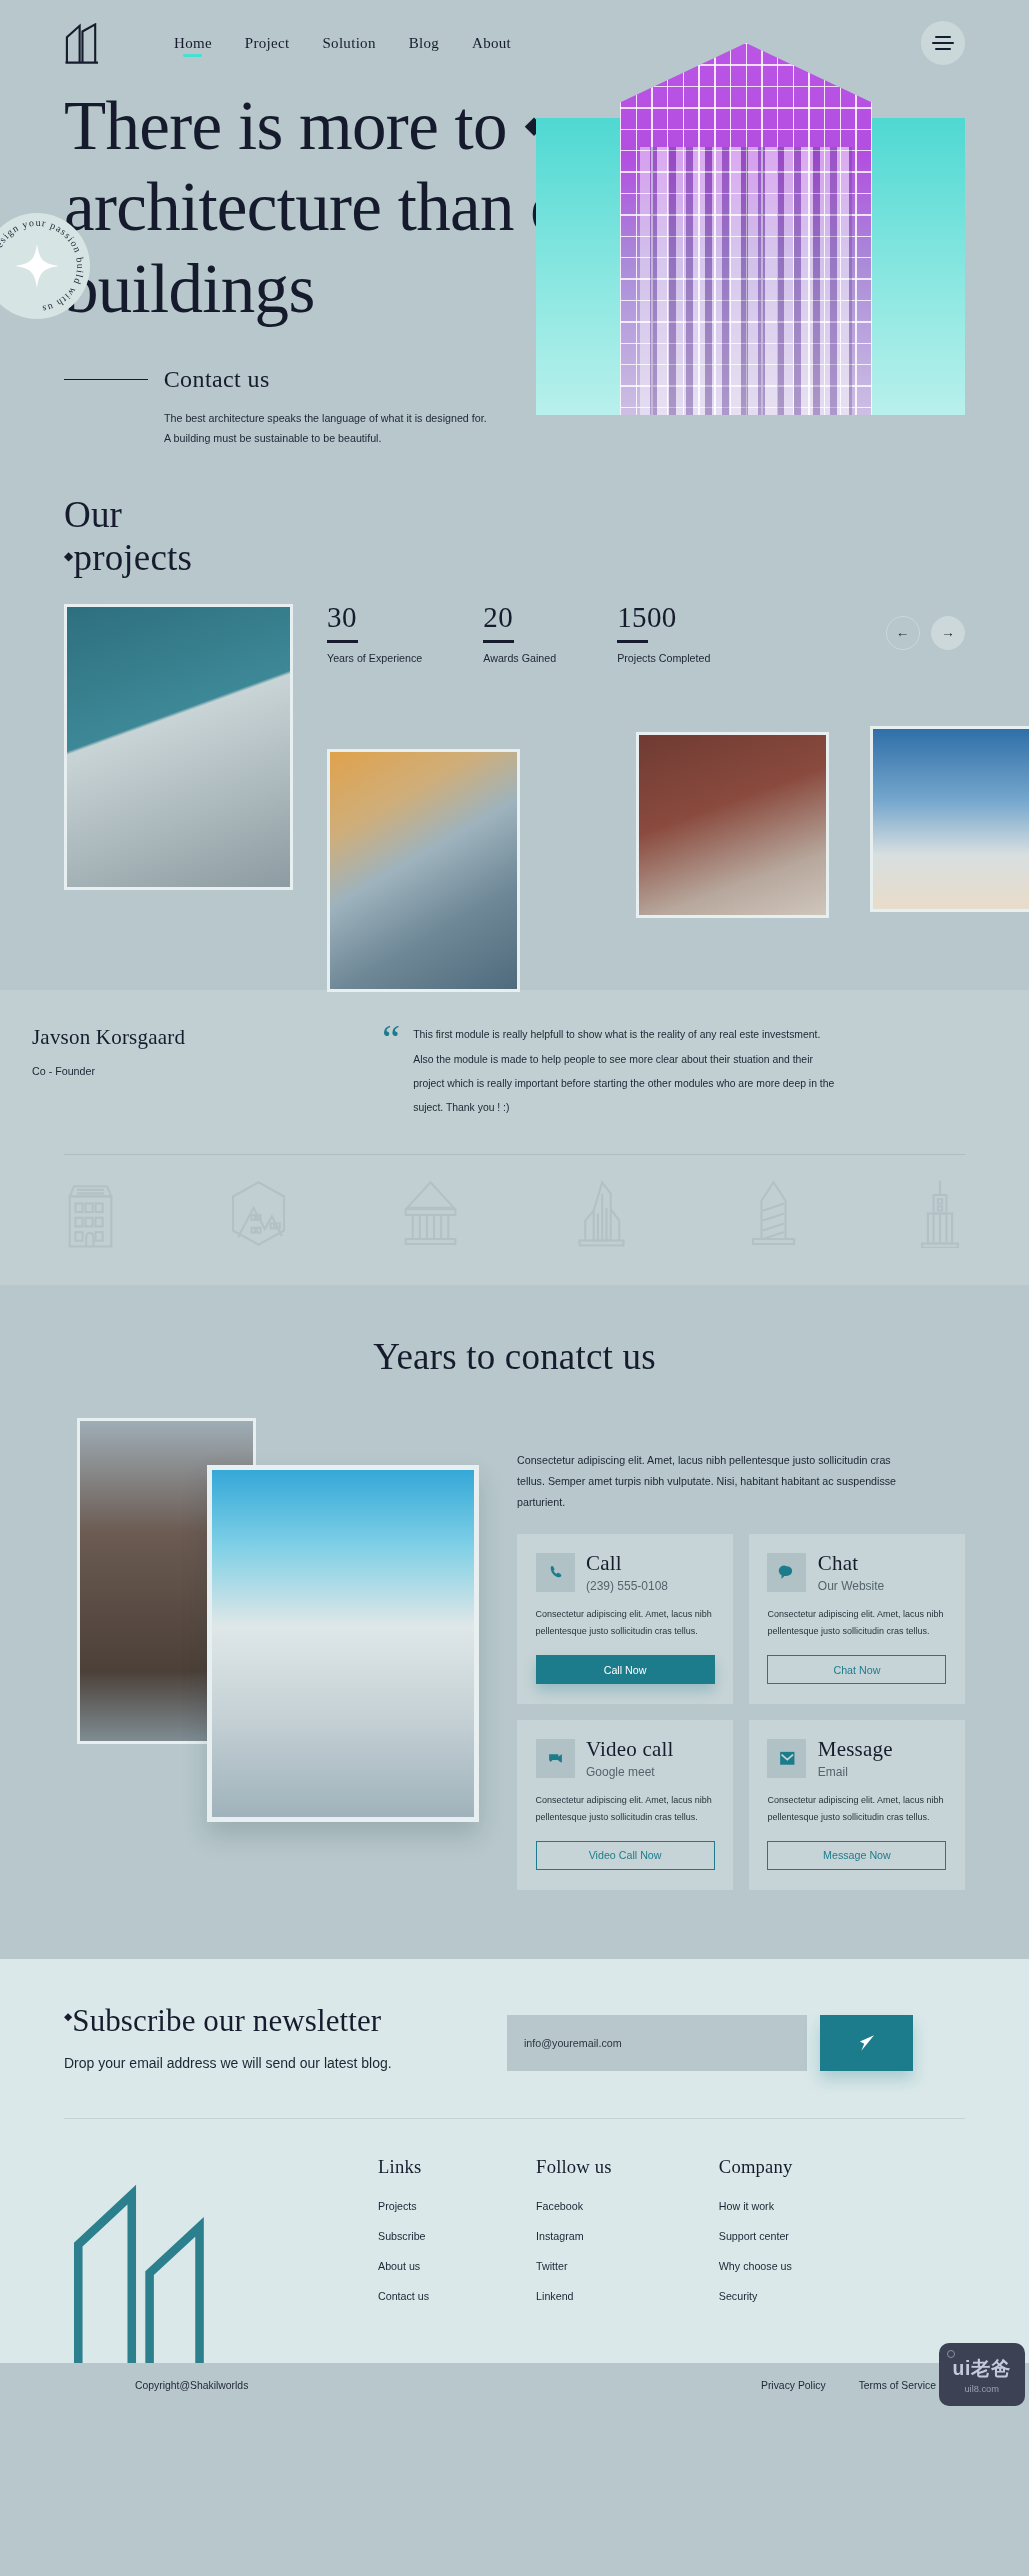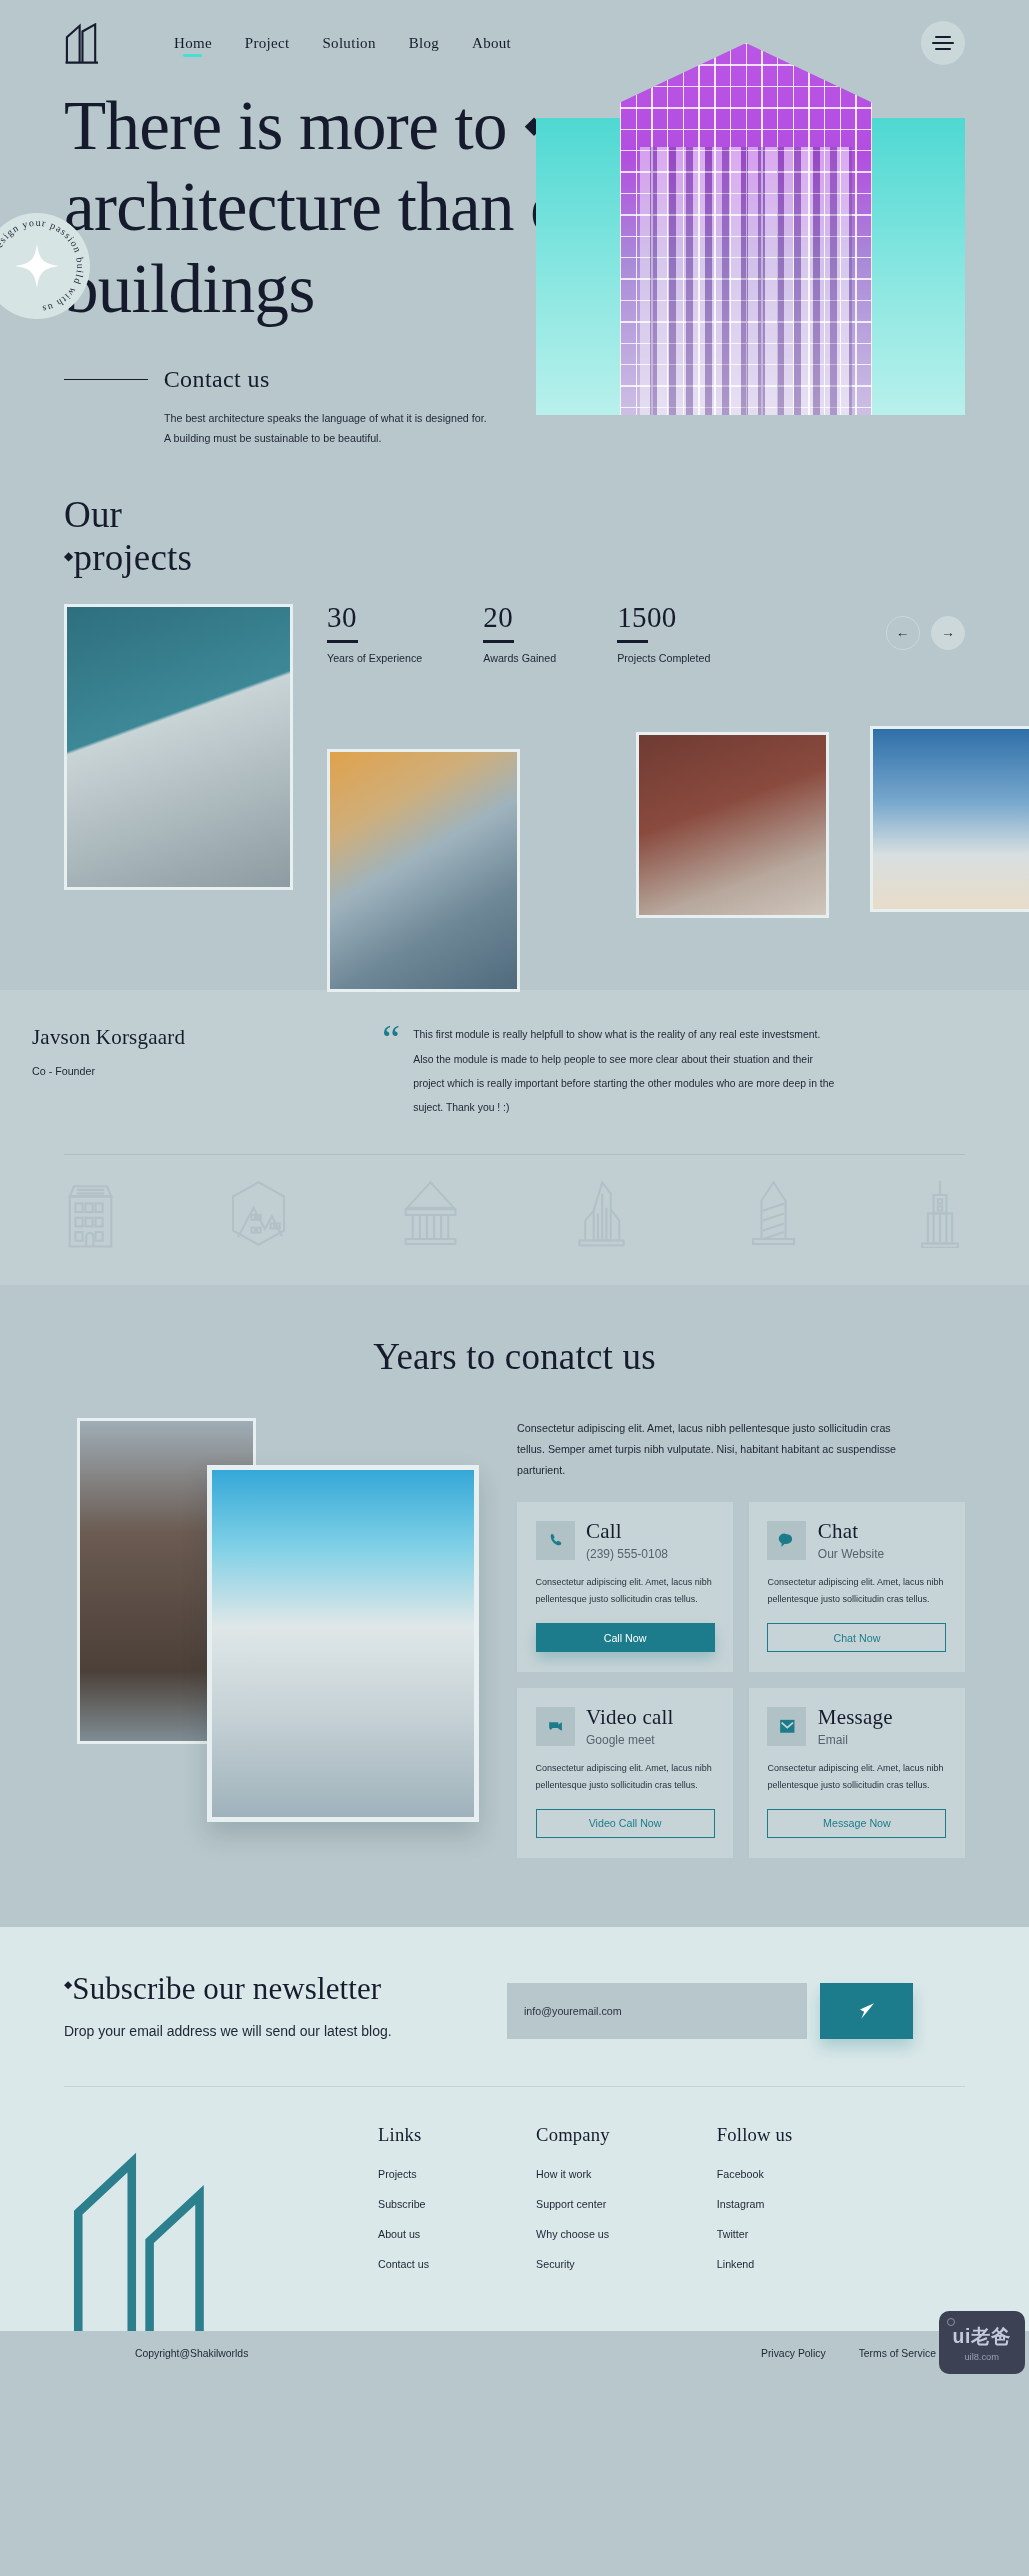--- a/index.html
+++ b/index.html
@@ -168,21 +168,21 @@
   .pA {
     position:absolute; left:13px; top:0; width:179px; height:326px;
     border:3.6px solid #e8eff0; background:linear-gradient(180deg,#9fadb6 0%,#6b5b52 35%,#4c4038 78%,#7f8c93 100%);
   }
   .pB {
     position:absolute; left:143px; top:47px; width:272px; height:357px;
     border:5.7px solid #e8eff0;
     background:linear-gradient(180deg,#35a8d8 0%,#7fd0e6 22%,#dfe7e8 45%,#c6d2d6 70%,#9fb2bb 100%);
     box-shadow:0 13px 24px rgba(30,50,60,.18);
   }
-  .right-col { flex:1; }
+  .right-col { flex:1;margin-top:32px; }
   .lead { font-size:10.7px; line-height:1.95; color:#1d2535; max-width:400px; }
   .cards { display:grid; grid-template-columns:1fr 1fr; gap:15.7px; margin-top:21.4px; }
   .card { background:#c7d4d7; padding:17px 18.6px 20px; }
   .card-head { display:flex; align-items:center; gap:11.4px; }
   .card-ico {
     width:39px; height:39px; flex:none; background:#b0c2c6;
     display:flex; align-items:center; justify-content:center;
   }
   .card-title {
     font-family:"Liberation Serif", serif; font-size:21px; font-weight:400; letter-spacing:0.2px;
@@ -550,32 +550,32 @@
 
     <div class="fcols">
       <div class="fcol">
         <h5 class="serif">Links</h5>
         <a href="#">Projects</a>
         <a href="#">Subscribe</a>
         <a href="#">About us</a>
         <a href="#">Contact us</a>
       </div>
       <div class="fcol">
+        <h5 class="serif">Follow us</h5>
+        <a href="#">Facebook</a>
+        <a href="#">Instagram</a>
+        <a href="#">Twitter</a>
+        <a href="#">Linkend</a>
+      </div>
+      <div class="fcol">
         <h5 class="serif">Company</h5>
         <a href="#">How it work</a>
         <a href="#">Support center</a>
         <a href="#">Why choose us</a>
         <a href="#">Security</a>
-      </div>
-      <div class="fcol">
-        <h5 class="serif">Follow us</h5>
-        <a href="#">Facebook</a>
-        <a href="#">Instagram</a>
-        <a href="#">Twitter</a>
-        <a href="#">Linkend</a>
       </div>
     </div>
 
     <div class="copybar">
       <span class="c">Copyright@Shakilworlds</span>
       <span class="links">
         <a href="#">Privacy Policy</a>
         <a href="#">Terms of Service</a>
       </span>
     </div>

